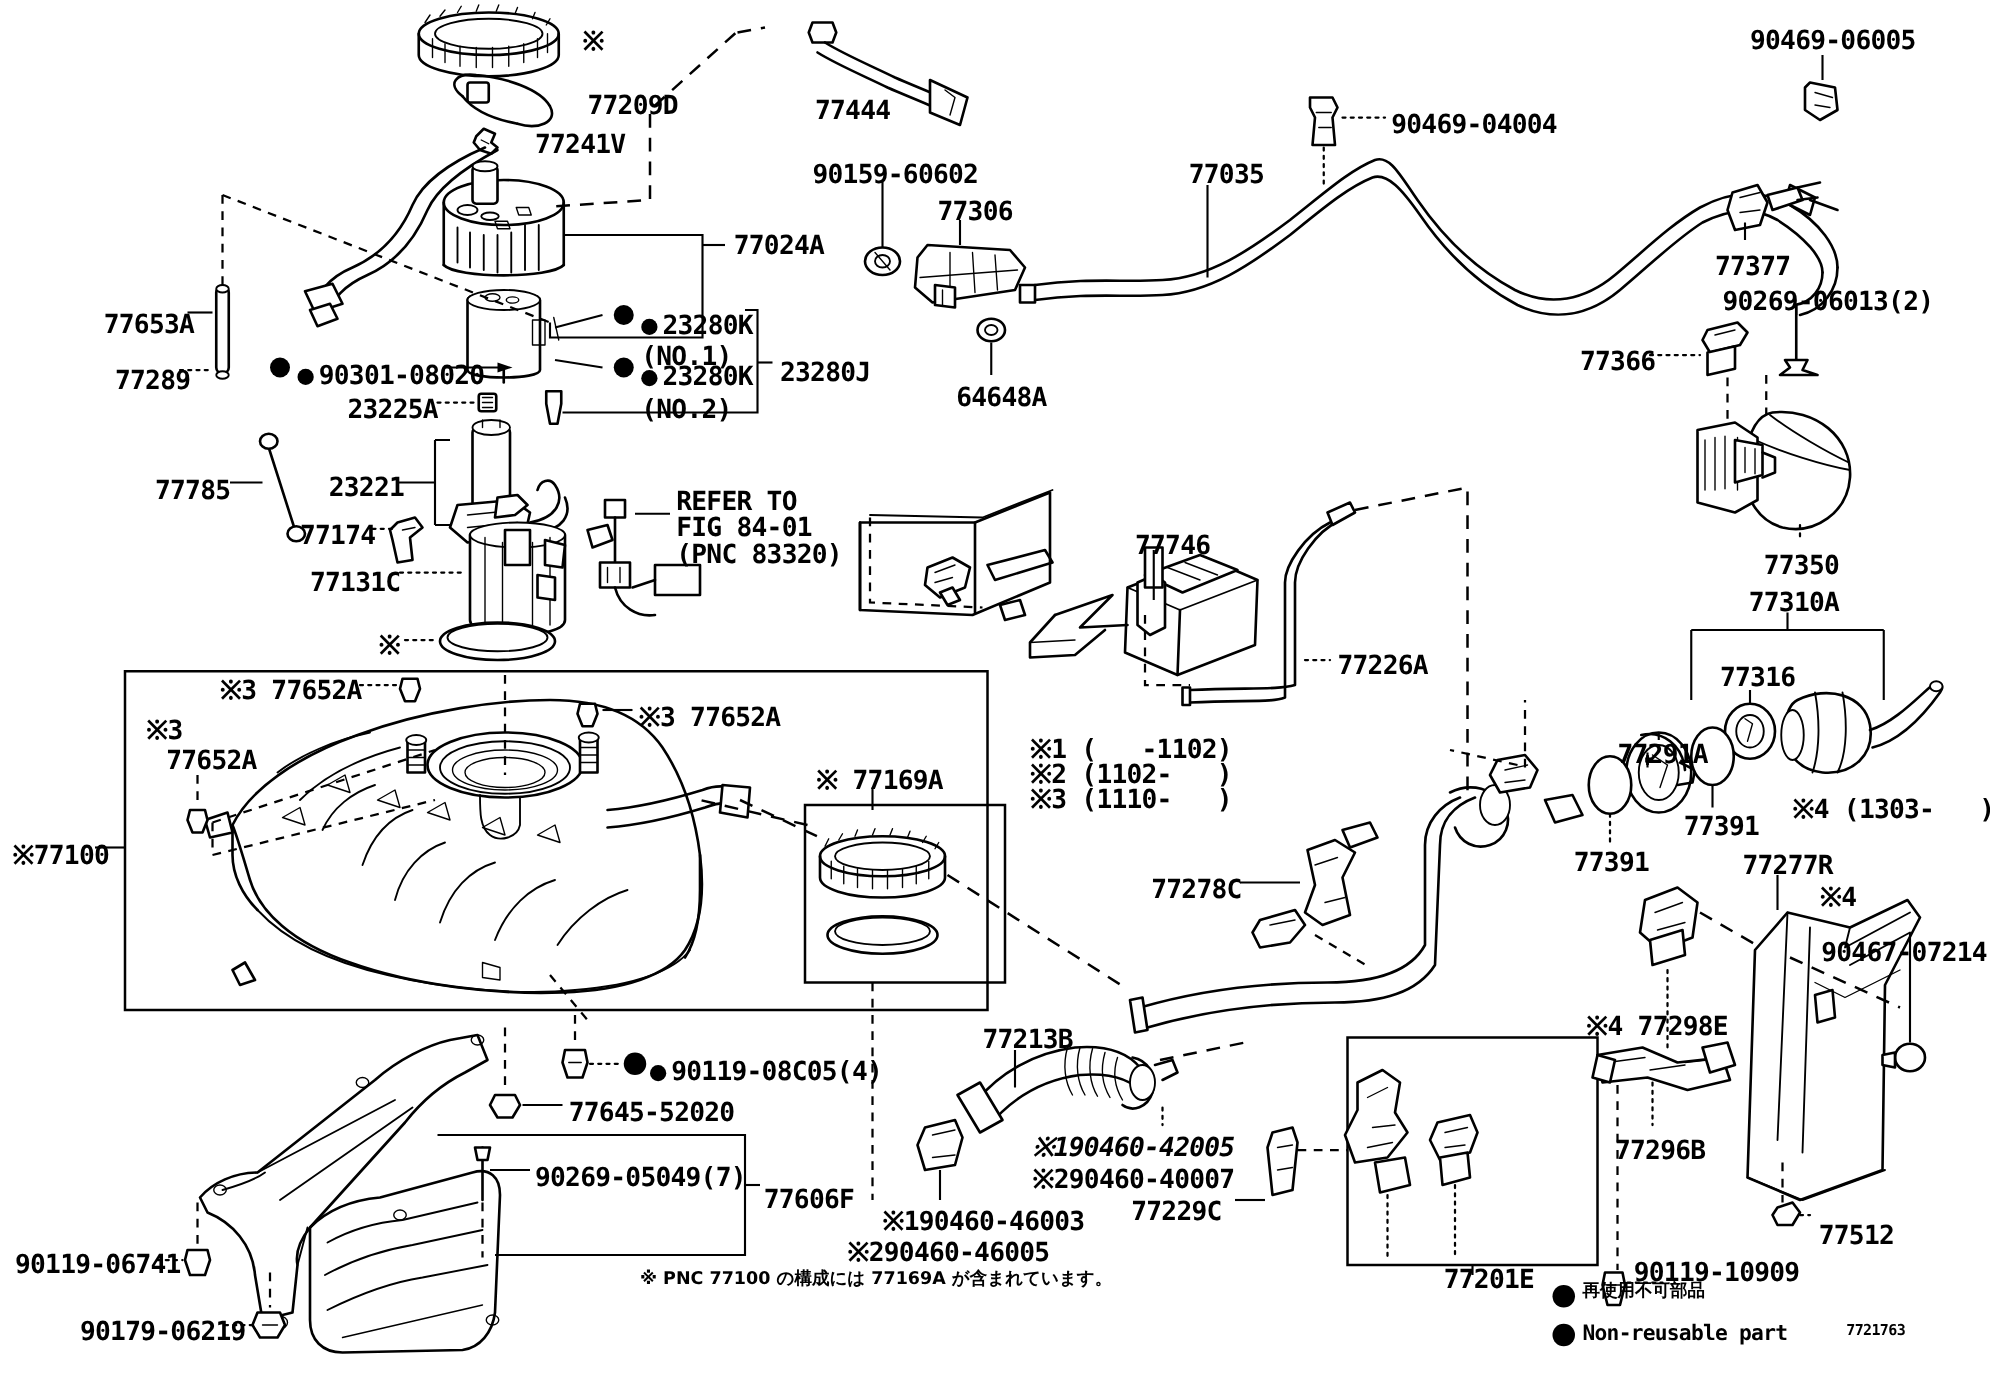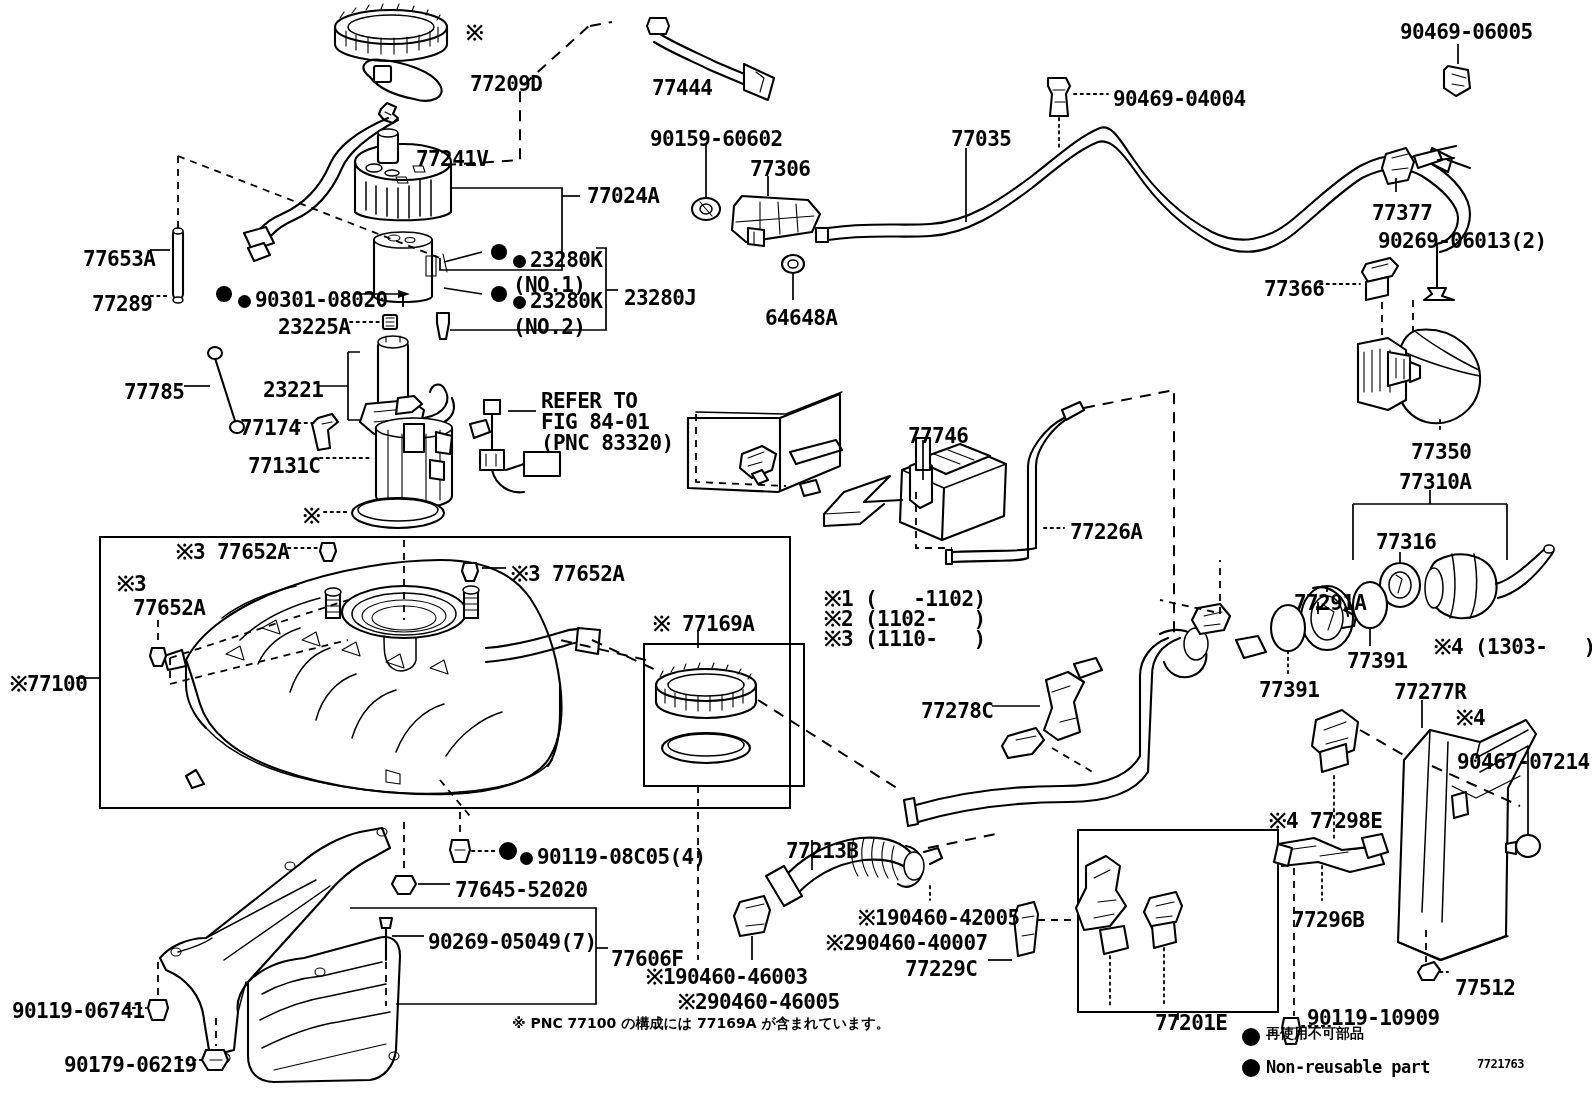--- a/index.html
+++ b/index.html
@@ -630,21 +630,21 @@
     <path class="dashs" d="M216 1018 L216 1046"></path>
 
     <circle class="f" cx="1251" cy="1037" r="9"></circle>
     <circle class="f" cx="1251" cy="1068" r="9"></circle>
 
   </svg>
 
   <div id="labels">
       <div class="lbl" style="left: 466px; top: 22px;">※</div>
       <div class="lbl" style="left: 470px; top: 73px;">77209D</div>
-      <div class="lbl" style="left: 416px; top: 104px; margin-top: 44px;">77241V</div>
+      <div class="lbl" style="left: 428px; top: 104px;">77241V</div>
       <div class="lbl" style="left: 587px; top: 185px;">77024A</div>
       <div class="lbl" style="left: 652px; top: 77px;">77444</div>
       <div class="lbl" style="left: 650px; top: 128px;">90159-60602</div>
       <div class="lbl" style="left: 750px; top: 158px;">77306</div>
       <div class="lbl" style="left: 951px; top: 128px;">77035</div>
       <div class="lbl" style="left: 1113px; top: 88px;">90469-04004</div>
       <div class="lbl" style="left: 1400px; top: 21px;">90469-06005</div>
       <div class="lbl" style="left: 1372px; top: 202px;">77377</div>
       <div class="lbl" style="left: 1378px; top: 230px;">90269-06013(2)</div>
       <div class="lbl" style="left: 1264px; top: 278px;">77366</div>
@@ -675,28 +675,28 @@
       <div class="lbl" style="left: 1347px; top: 650px;">77391</div>
       <div class="lbl" style="left: 1259px; top: 679px;">77391</div>
       <div class="lbl sm" style="left: 1434px; top: 636px;">※4 (1303-   )</div>
       <div class="lbl" style="left: 176px; top: 541px;">※3 77652A</div>
       <div class="lbl" style="left: 511px; top: 563px;">※3 77652A</div>
       <div class="lbl" style="left: 117px; top: 573px;">※3</div>
       <div class="lbl" style="left: 133px; top: 597px;">77652A</div>
       <div class="lbl" style="left: 10px; top: 673px;">※77100</div>
       <div class="lbl" style="left: 653px; top: 613px;">※ 77169A</div>
       <div class="lbl" style="left: 921px; top: 700px;">77278C</div>
-      <div class="lbl" style="left: 786px; top: 820px; margin-top: 20px;">77213B</div>
+      <div class="lbl" style="left: 786px; top: 820px;">77213B</div>
       <div class="lbl" style="left: 520px; top: 846px;"><span class="bullet"></span><span>90119-08C05(4)</span></div>
       <div class="lbl" style="left: 455px; top: 879px;">77645-52020</div>
       <div class="lbl" style="left: 428px; top: 931px;">90269-05049(7)</div>
       <div class="lbl" style="left: 611px; top: 948px;">77606F</div>
-      <div class="lbl" style="left: 858px; top: 907px;">※190460-42005</div>
+      <div class="lbl" style="left: 826px; top: 907px; font-style: italic;">※190460-42005</div>
       <div class="lbl" style="left: 826px; top: 932px;">※290460-40007</div>
-      <div class="lbl" style="left: 646px; top: 966px; text-align: right;">※190460-46003</div>
+      <div class="lbl" style="left: 706px; top: 966px; text-align: right;">※190460-46003</div>
       <div class="lbl" style="left: 678px; top: 991px;">※290460-46005</div>
       <div class="lbl" style="left: 905px; top: 958px;">77229C</div>
       <div class="lbl" style="left: 1155px; top: 1012px;">77201E</div>
       <div class="lbl" style="left: 1307px; top: 1007px;">90119-10909</div>
       <div class="lbl" style="left: 1394px; top: 681px;">77277R</div>
       <div class="lbl sm" style="left: 1456px; top: 707px;">※4</div>
       <div class="lbl" style="left: 1457px; top: 727px; margin-top: 24px;">90467-07214</div>
       <div class="lbl" style="left: 1269px; top: 810px;">※4 77298E</div>
       <div class="lbl" style="left: 1292px; top: 909px;">77296B</div>
       <div class="lbl" style="left: 1455px; top: 977px;">77512</div>

